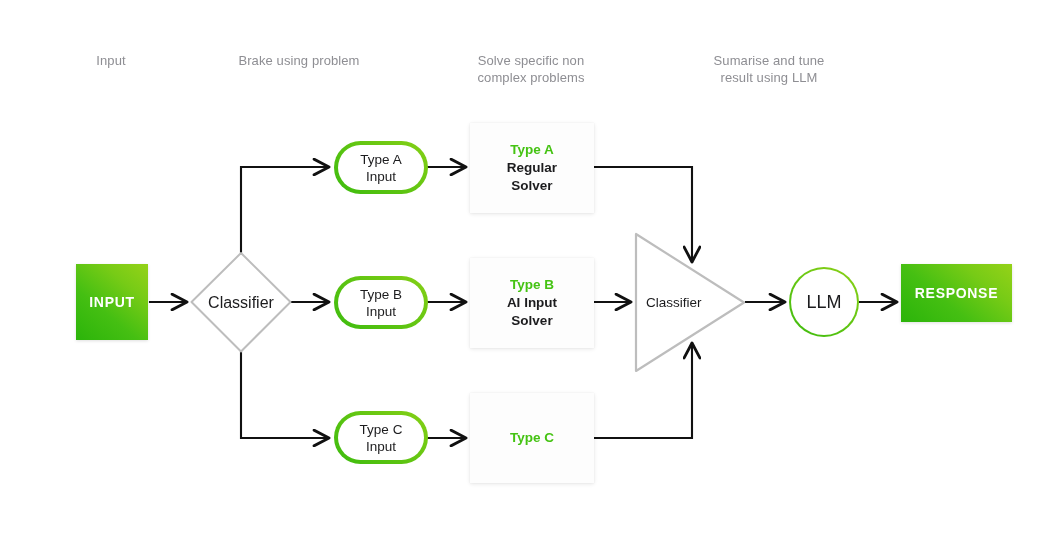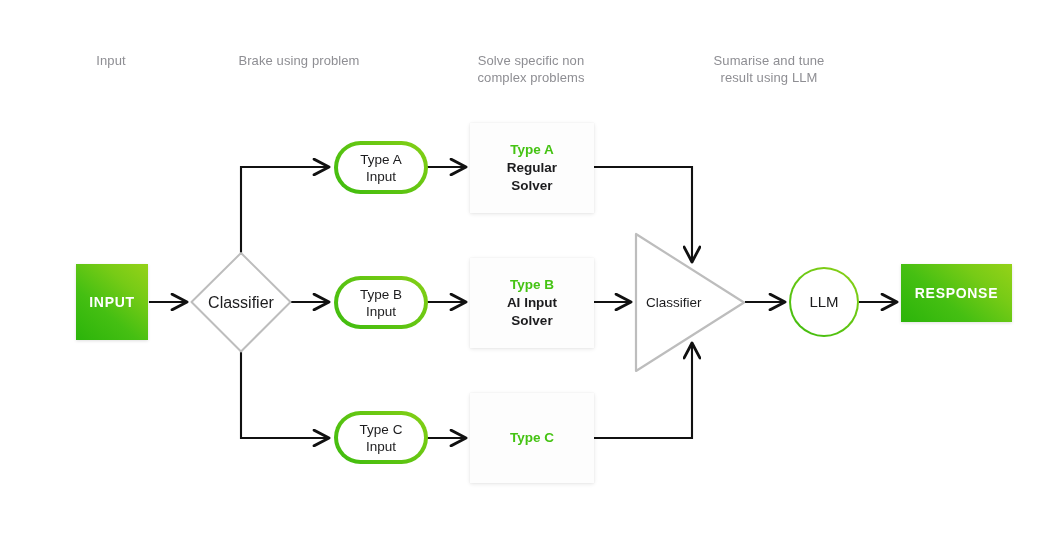--- a/index.html
+++ b/index.html
@@ -146,21 +146,21 @@
     border-radius: 50%;
     box-sizing: border-box;
     background-image: linear-gradient(#fff, #fff),
                       linear-gradient(35deg, #3cbb0e 0%, #63c612 50%, #8ed117 100%);
     background-origin: border-box;
     background-clip: content-box, border-box;
     border: 2.5px solid transparent;
   }
   .circle-label {
     color: #1c1c1e;
-    font-size: 15px;
+    font-size: 18px;
     line-height: 16px;
   }
 </style>
 </head>
 <body>
 
 <div id="canvas">
 
   <div class="col-header" style="left:7px; top:52px; width:160px;">Input</div>
   <div class="col-header" style="left:175px; top:52px; width:200px;">Brake using problem</div>

